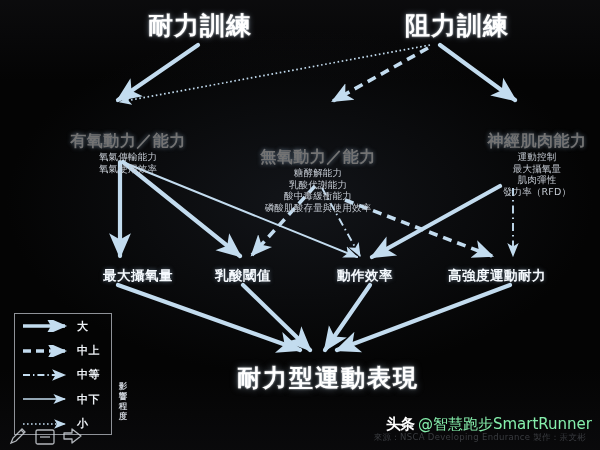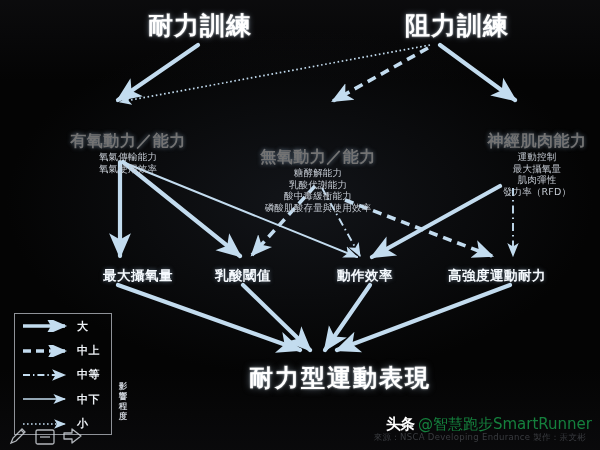--- a/index.html
+++ b/index.html
@@ -132,21 +132,21 @@
   }
   #wm-badge {
     font-size: 15px;
     font-weight: 700;
     color: #ffffff;
     letter-spacing: -1px;
   }
   #wm-handle {
     font-size: 15px;
     font-weight: 400;
-    color: #15803d;
+    color: #86efac;
     letter-spacing: 0px;
   }
   #source-line {
     position: absolute;
     right: 14px;
     bottom: 6px;
     z-index: 3;
     font-size: 8.5px;
     color: #3a3c40;
     letter-spacing: .3px;
@@ -231,21 +231,21 @@
       </div>
     </div>
 
   <div id="outcome-nodes">
       <div class="node outcome" style="left: 122px; top: 268px; padding-left: 32px;">最大攝氧量</div>
       <div class="node outcome" style="left: 243px; top: 268px;">乳酸閾值</div>
       <div class="node outcome" style="left: 365px; top: 268px;">動作效率</div>
       <div class="node outcome" style="left: 497px; top: 268px;">高強度運動耐力</div>
     </div>
 
-  <div class="node goal" id="goal-node" style="left: 334px; top: 365px; padding-left: 12px;">耐力型運動表現</div>
+  <div class="node goal" id="goal-node" style="left: 322px; top: 365px; padding-left: 12px;">耐力型運動表現</div>
 
   <div id="legend">
       <div class="legend-row">
         <svg width="52" height="12" viewBox="0 0 52 12">
           <line x1="2" y1="6" x2="44" y2="6" stroke="#c3dcef" stroke-width="3.6" marker-end="url(#ah-thick)"></line>
         </svg>
         <span class="legend-label">大</span>
       </div>
       <div class="legend-row">
         <svg width="52" height="12" viewBox="0 0 52 12">

